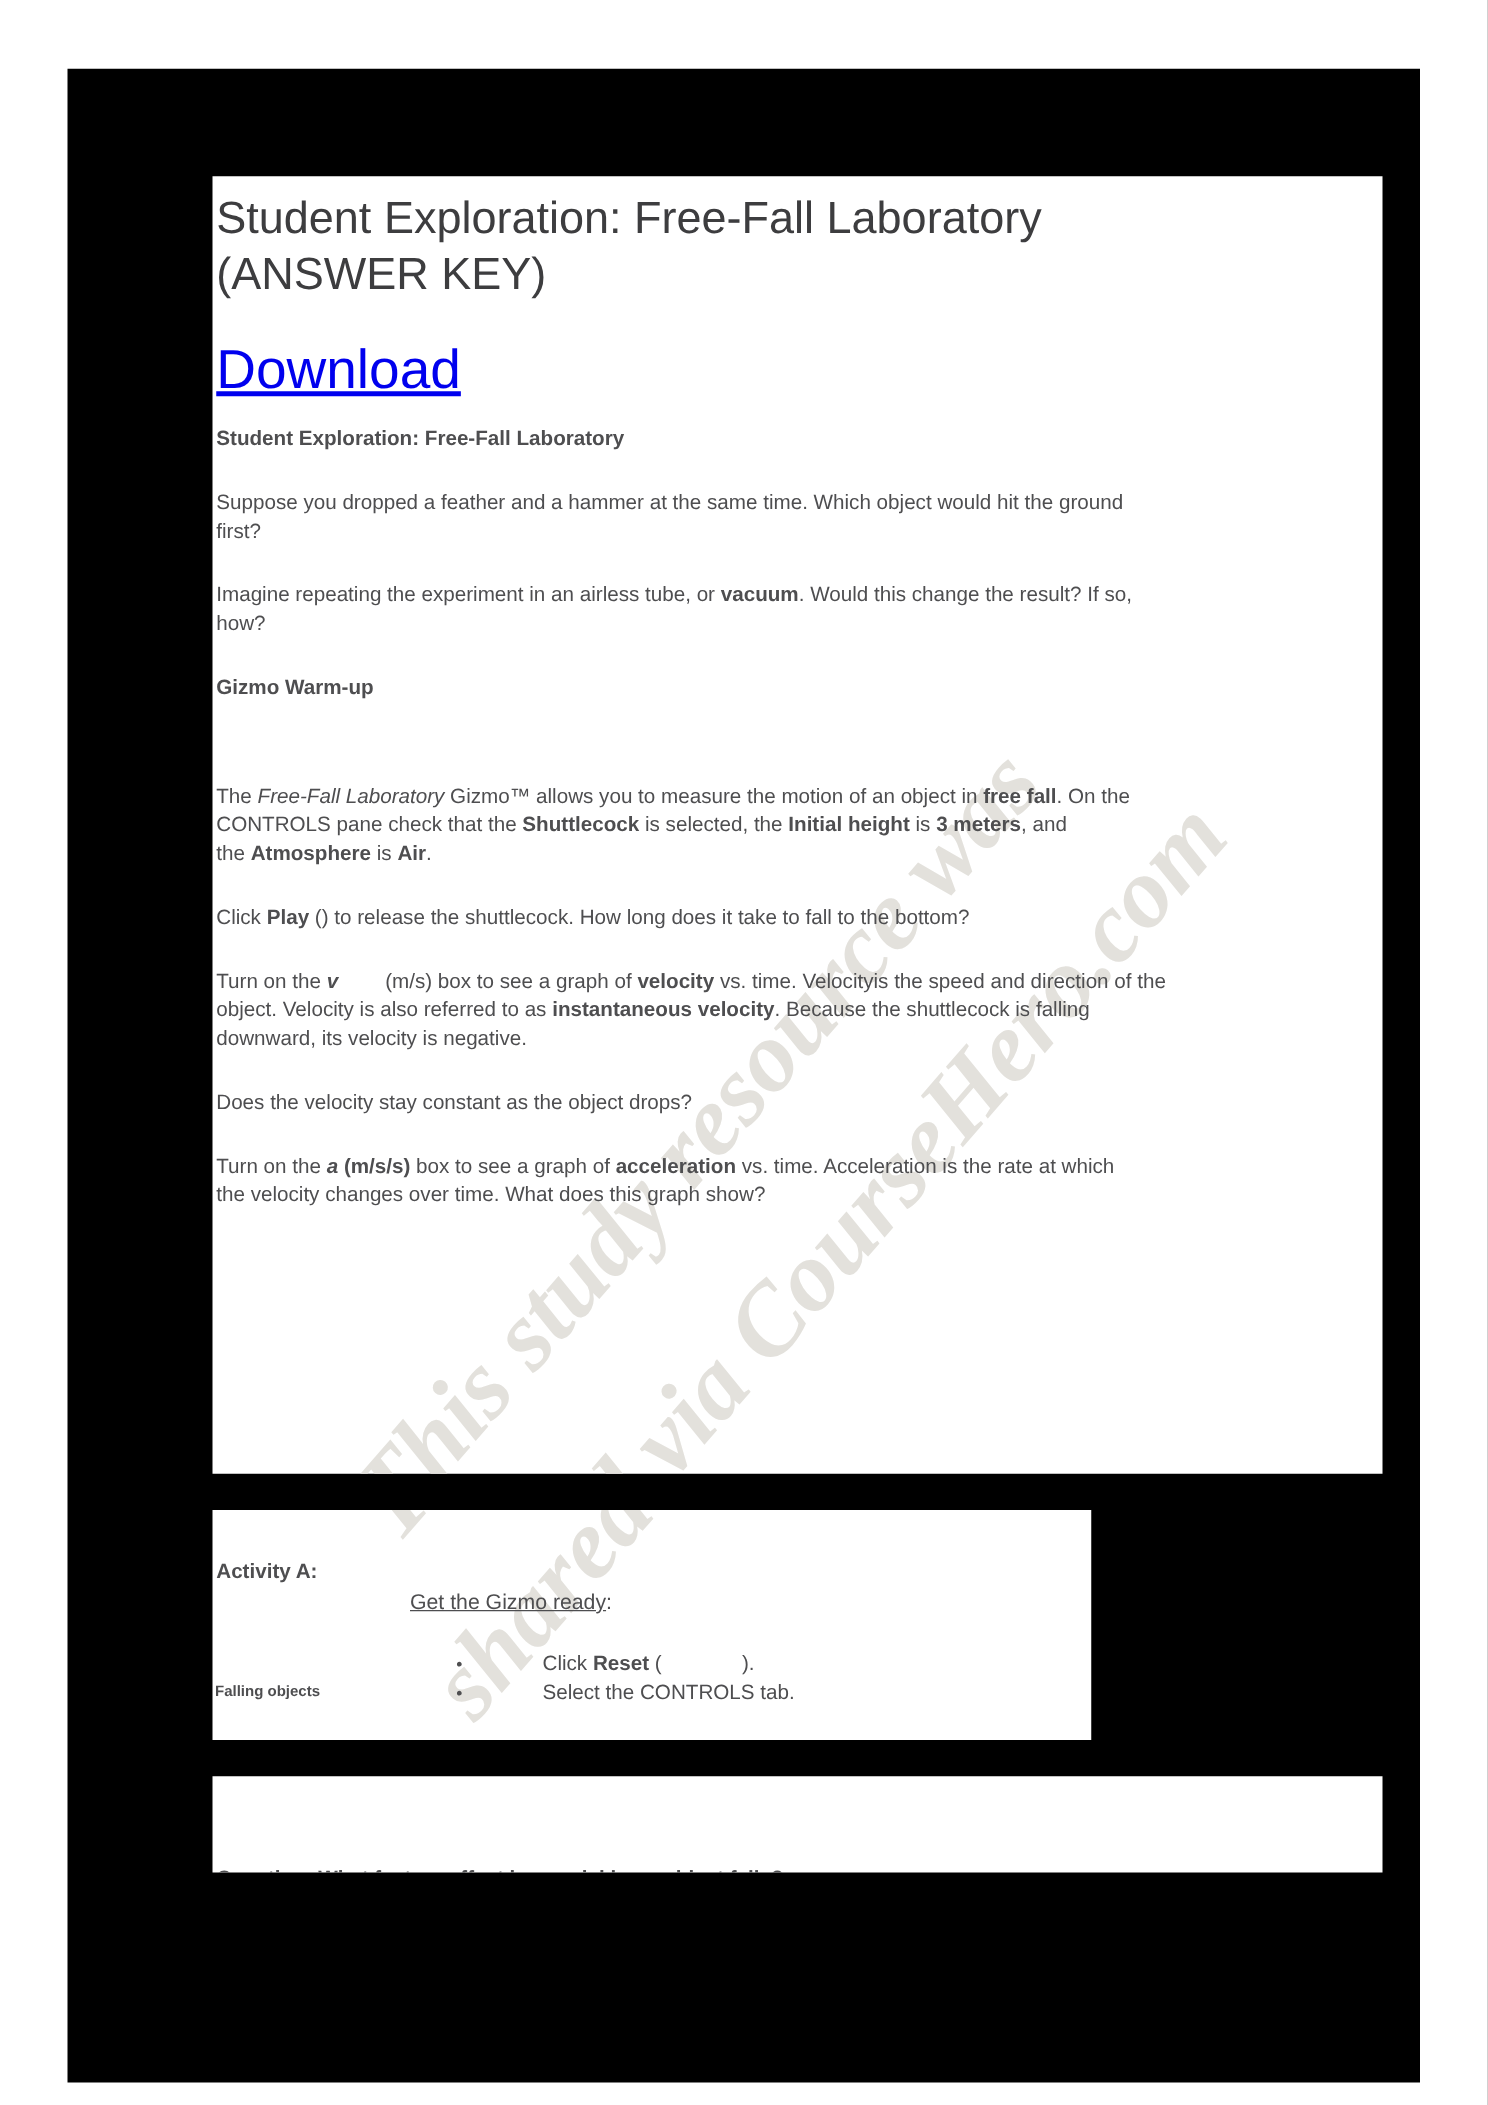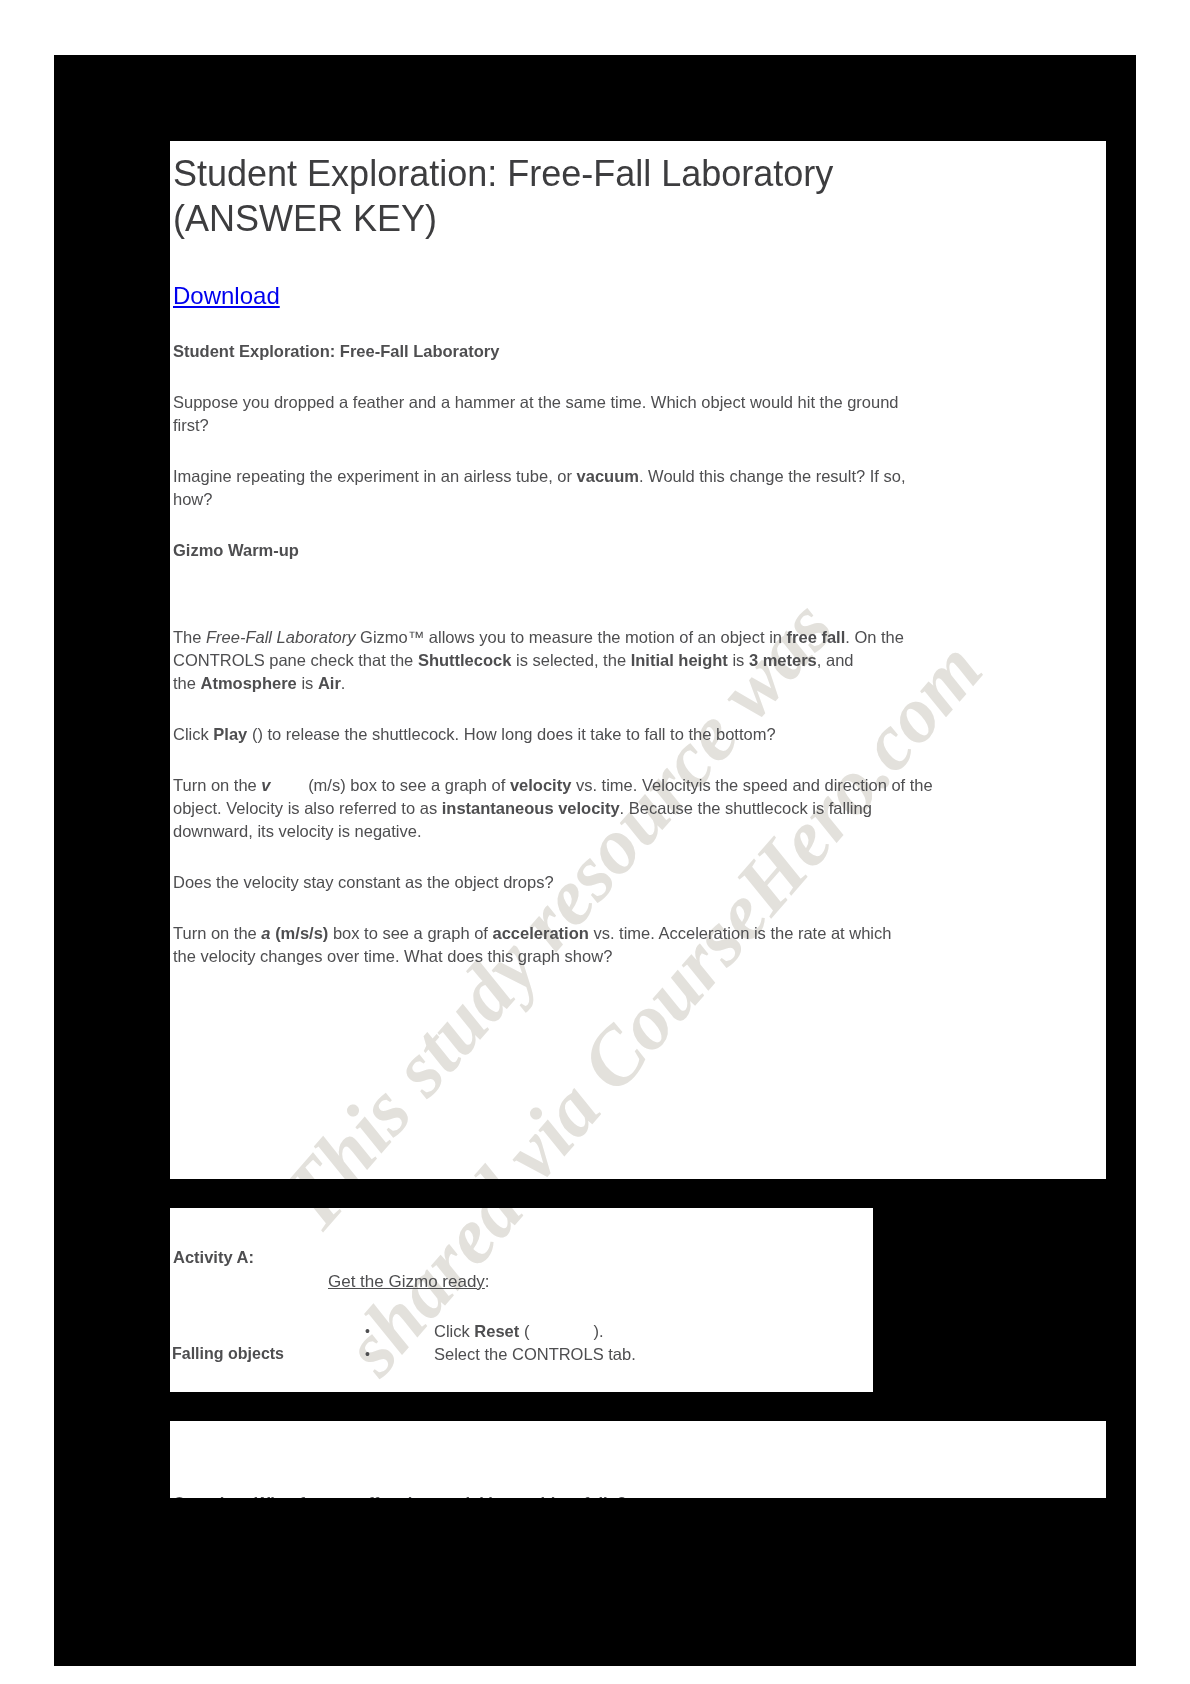--- a/index.html
+++ b/index.html
@@ -15,32 +15,32 @@
       font-family:"Liberation Serif",serif;font-style:italic;font-weight:bold;
       font-size:80px;line-height:140px;color:#e3e1dc;text-align:center;
       transform:rotate(-49deg);white-space:nowrap;pointer-events:none;}
   .wm-main{top:675px;}
   .wm-activity{top:-380px;}
   .wm-question{top:-593px;}
   .content{position:relative;z-index:1;padding:10px 0 0 3px;color:#4e4e50;
            font-size:16.5px;line-height:23px;}
   h1.title{margin:0 0 32px 0;font-size:36px;line-height:45px;font-weight:normal;
            color:#3d3d3f;white-space:pre-line;letter-spacing:0;}
-  a.download{display:inline-block;margin:0 0 22px 0;font-size:24px;line-height:45px;
+  a.download{display:inline-block;margin:0 0 22px 0;font-size:44px;line-height:45px;
              color:#0000ee;text-decoration:underline;cursor:pointer;}
   p.doc{margin:0 0 28px 0;white-space:pre-wrap;}
   p.doc.gap-lg{margin-bottom:64px;}
   
   .act-label{position:absolute;left:3px;top:38px;font-weight:bold;z-index:1;
              color:#4e4e50;font-size:16.5px;line-height:23px;}
   .act-heading{position:absolute;left:158px;top:62px;z-index:1;color:#4e4e50;
                font-size:17px;line-height:23px;}
   .act-heading .u{text-decoration:underline;}
   .act-falling{position:absolute;left:2px;top:134px;font-weight:bold;z-index:1;
-               color:#4e4e50;font-size:16px;line-height:23px;}
+               color:#4e4e50;font-size:12px;line-height:23px;}
   .act-bullets{position:absolute;left:195px;top:112px;z-index:1;color:#4e4e50;
                font-size:16.5px;line-height:23px;}
   .brow{display:flex;}
   .brow .dot{width:37px;font-size:14px;}
   .brow .btext{white-space:pre-wrap;margin-left:32px;}
   
   .q-text{position:absolute;left:3px;top:54px;font-weight:bold;z-index:1;
           color:#4e4e50;font-size:16.5px;line-height:23px;white-space:pre-wrap;}
 </style>
 </head>

